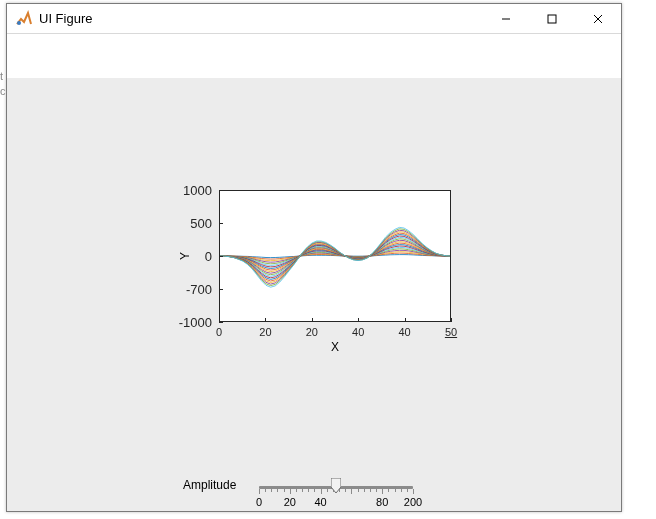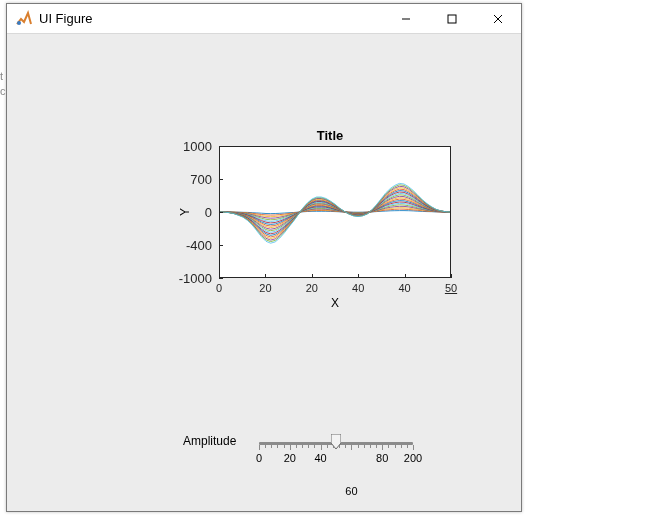--- a/index.html
+++ b/index.html
@@ -1,17 +1,17 @@
 <!DOCTYPE html>
 <html><head>
 <meta charset="utf-8">
 <style>
   * { box-sizing: border-box; margin: 0; padding: 0; }
   html, body { width: 656px; height: 519px; overflow: hidden; font-family: "Segoe UI", Tahoma, sans-serif; font-size: 13px; color: #000; background: #fff; }
-  .window { width: 516px; height: 509px; margin: 3px 0 0 6px; border: 1px solid #7a7a7a; background: #fff; display: flex; flex-direction: column; box-shadow: 0 0 3px rgba(0,0,0,0.25); }
+  .window { width: 616px; height: 509px; margin: 3px 0 0 6px; border: 1px solid #7a7a7a; background: #fff; display: flex; flex-direction: column; box-shadow: 0 0 3px rgba(0,0,0,0.25); gap: 44px; }
   .titlebar { height: 30px; background: #fff; display: flex; align-items: center; border-bottom: 1px solid #d9d9d9; }
   .titlebar .icon { width: 18px; height: 18px; margin: 0 6px 0 8px; }
   .titlebar .title { flex: 0 0 auto; font-size: 13px; }
   .titlebar .spacer { flex: 1; }
   .winbtn { width: 46px; height: 30px; display: flex; align-items: center; justify-content: center; }
   .winbtn svg { width: 10px; height: 10px; }
   .client { flex: 1; background: #ececec; position: relative; }
   .axes-region { position: absolute; left: 170px; top: 112px; width: 306px; height: 190px; }
   .axes-title { position: absolute; left: 0; top: -18px; width: 306px; text-align: center; font-weight: bold; font-size: 13px; }
   .plotbox { position: absolute; left: 42px; top: 0; width: 232px; height: 132px; background: #fff; border: 1px solid #262626; }
@@ -61,21 +61,20 @@
         <svg viewBox="0 0 10 10">
           <line x1="1" y1="1" x2="9" y2="9" stroke="#000" stroke-width="1"></line>
           <line x1="9" y1="1" x2="1" y2="9" stroke="#000" stroke-width="1"></line>
         </svg>
       </div>
   </div>
 
   <div class="client">
 
     <div class="axes-region">
-      <div class="axes-title">Title</div>
       <div class="ylabel">
           <span>Y</span>
         </div>
       <div class="xlabel">X</div>
       <div class="plotbox">
         <svg id="plot-svg" width="230" height="130" viewBox="0 0 230 130" preserveAspectRatio="none">
             <path d="M0.0 65.0 L4.6 65.0 L9.2 65.0 L13.8 65.1 L18.4 65.2 L23.0 65.3 L27.6 65.4 L32.2 65.7 L36.8 65.9 L41.4 66.2 L46.0 66.5 L50.6 66.6 L55.2 66.5 L59.8 66.3 L64.4 66.0 L69.0 65.7 L73.6 65.5 L78.2 65.1 L82.8 64.8 L87.4 64.5 L92.0 64.3 L96.6 64.3 L101.2 64.3 L105.8 64.3 L110.4 64.4 L115.0 64.6 L119.6 64.8 L124.2 65.0 L128.8 65.1 L133.4 65.2 L138.0 65.2 L142.6 65.2 L147.2 65.1 L151.8 64.9 L156.4 64.6 L161.0 64.3 L165.6 64.1 L170.2 63.8 L174.8 63.7 L179.4 63.6 L184.0 63.6 L188.6 63.7 L193.2 63.9 L197.8 64.2 L202.4 64.4 L207.0 64.6 L211.6 64.7 L216.2 64.9 L220.8 64.9 L225.4 65.0 L230.0 65.0 " fill="none" stroke="#0072BD" stroke-width="0.8"></path>
             <path d="M0.0 65.0 L4.6 65.0 L9.2 65.1 L13.8 65.2 L18.4 65.3 L23.0 65.5 L27.6 65.8 L32.2 66.3 L36.8 66.9 L41.4 67.5 L46.0 67.9 L50.6 68.1 L55.2 68.0 L59.8 67.6 L64.4 67.1 L69.0 66.5 L73.6 65.9 L78.2 65.3 L82.8 64.6 L87.4 64.1 L92.0 63.7 L96.6 63.5 L101.2 63.5 L105.8 63.6 L110.4 63.9 L115.0 64.2 L119.6 64.6 L124.2 64.9 L128.8 65.2 L133.4 65.4 L138.0 65.5 L142.6 65.4 L147.2 65.2 L151.8 64.8 L156.4 64.3 L161.0 63.7 L165.6 63.1 L170.2 62.7 L174.8 62.3 L179.4 62.1 L184.0 62.2 L188.6 62.5 L193.2 62.9 L197.8 63.3 L202.4 63.8 L207.0 64.2 L211.6 64.5 L216.2 64.7 L220.8 64.9 L225.4 65.0 L230.0 65.0 " fill="none" stroke="#D95319" stroke-width="0.8"></path>
             <path d="M0.0 65.0 L4.6 65.0 L9.2 65.1 L13.8 65.2 L18.4 65.5 L23.0 65.8 L27.6 66.3 L32.2 67.0 L36.8 67.8 L41.4 68.7 L46.0 69.4 L50.6 69.7 L55.2 69.5 L59.8 68.9 L64.4 68.1 L69.0 67.2 L73.6 66.4 L78.2 65.4 L82.8 64.4 L87.4 63.6 L92.0 63.0 L96.6 62.8 L101.2 62.8 L105.8 63.0 L110.4 63.3 L115.0 63.8 L119.6 64.4 L124.2 64.9 L128.8 65.3 L133.4 65.6 L138.0 65.7 L142.6 65.6 L147.2 65.3 L151.8 64.7 L156.4 63.9 L161.0 63.0 L165.6 62.2 L170.2 61.5 L174.8 61.0 L179.4 60.7 L184.0 60.8 L188.6 61.2 L193.2 61.8 L197.8 62.5 L202.4 63.1 L207.0 63.7 L211.6 64.2 L216.2 64.6 L220.8 64.8 L225.4 65.0 L230.0 65.0 " fill="none" stroke="#EDB120" stroke-width="0.8"></path>
             <path d="M0.0 65.0 L4.6 65.0 L9.2 65.1 L13.8 65.3 L18.4 65.7 L23.0 66.0 L27.6 66.7 L32.2 67.6 L36.8 68.8 L41.4 69.9 L46.0 70.8 L50.6 71.2 L55.2 71.0 L59.8 70.2 L64.4 69.2 L69.0 68.0 L73.6 66.8 L78.2 65.5 L82.8 64.2 L87.4 63.2 L92.0 62.4 L96.6 62.0 L101.2 62.0 L105.8 62.3 L110.4 62.8 L115.0 63.4 L119.6 64.2 L124.2 64.9 L128.8 65.4 L133.4 65.8 L138.0 65.9 L142.6 65.8 L147.2 65.4 L151.8 64.6 L156.4 63.6 L161.0 62.4 L165.6 61.2 L170.2 60.3 L174.8 59.7 L179.4 59.3 L184.0 59.4 L188.6 59.9 L193.2 60.7 L197.8 61.6 L202.4 62.5 L207.0 63.3 L211.6 64.0 L216.2 64.5 L220.8 64.8 L225.4 64.9 L230.0 65.0 " fill="none" stroke="#7E2F8E" stroke-width="0.8"></path>
@@ -93,25 +92,25 @@
             <path d="M0.0 65.0 L4.6 65.1 L9.2 65.5 L13.8 66.3 L18.4 67.6 L23.0 69.2 L27.6 71.8 L32.2 75.4 L36.8 80.1 L41.4 84.8 L46.0 88.4 L50.6 90.0 L55.2 88.9 L59.8 85.8 L64.4 81.6 L69.0 77.0 L73.6 72.3 L78.2 67.1 L82.8 61.9 L87.4 57.7 L92.0 54.6 L96.6 53.0 L101.2 53.0 L105.8 54.1 L110.4 56.2 L115.0 58.8 L119.6 61.9 L124.2 64.5 L128.8 66.6 L133.4 68.1 L138.0 68.6 L142.6 68.1 L147.2 66.6 L151.8 63.4 L156.4 59.3 L161.0 54.6 L165.6 49.9 L170.2 46.3 L174.8 43.7 L179.4 42.1 L184.0 42.6 L188.6 44.7 L193.2 47.8 L197.8 51.5 L202.4 55.1 L207.0 58.2 L211.6 60.8 L216.2 62.9 L220.8 64.1 L225.4 64.7 L230.0 65.0 " fill="none" stroke="#D95319" stroke-width="0.8"></path>
             <path d="M0.0 65.0 L4.6 65.1 L9.2 65.6 L13.8 66.4 L18.4 67.8 L23.0 69.4 L27.6 72.2 L32.2 76.1 L36.8 81.0 L41.4 86.0 L46.0 89.9 L50.6 91.5 L55.2 90.4 L59.8 87.1 L64.4 82.7 L69.0 77.7 L73.6 72.7 L78.2 67.2 L82.8 61.7 L87.4 57.3 L92.0 54.0 L96.6 52.3 L101.2 52.3 L105.8 53.4 L110.4 55.6 L115.0 58.4 L119.6 61.7 L124.2 64.4 L128.8 66.7 L133.4 68.3 L138.0 68.9 L142.6 68.3 L147.2 66.7 L151.8 63.3 L156.4 58.9 L161.0 54.0 L165.6 49.0 L170.2 45.1 L174.8 42.3 L179.4 40.7 L184.0 41.2 L188.6 43.5 L193.2 46.8 L197.8 50.6 L202.4 54.5 L207.0 57.8 L211.6 60.6 L216.2 62.8 L220.8 64.0 L225.4 64.7 L230.0 65.0 " fill="none" stroke="#EDB120" stroke-width="0.8"></path>
             <path d="M0.0 65.0 L4.6 65.1 L9.2 65.6 L13.8 66.5 L18.4 67.9 L23.0 69.7 L27.6 72.6 L32.2 76.7 L36.8 82.0 L41.4 87.2 L46.0 91.3 L50.6 93.1 L55.2 91.9 L59.8 88.4 L64.4 83.7 L69.0 78.5 L73.6 73.2 L78.2 67.3 L82.8 61.5 L87.4 56.8 L92.0 53.3 L96.6 51.5 L101.2 51.5 L105.8 52.7 L110.4 55.1 L115.0 58.0 L119.6 61.5 L124.2 64.4 L128.8 66.8 L133.4 68.5 L138.0 69.1 L142.6 68.5 L147.2 66.8 L151.8 63.2 L156.4 58.6 L161.0 53.3 L165.6 48.0 L170.2 43.9 L174.8 41.0 L179.4 39.3 L184.0 39.8 L188.6 42.2 L193.2 45.7 L197.8 49.8 L202.4 53.9 L207.0 57.4 L211.6 60.3 L216.2 62.7 L220.8 63.9 L225.4 64.7 L230.0 65.0 " fill="none" stroke="#7E2F8E" stroke-width="0.8"></path>
             <path d="M0.0 65.0 L4.6 65.1 L9.2 65.6 L13.8 66.5 L18.4 68.1 L23.0 69.9 L27.6 73.0 L32.2 77.3 L36.8 82.9 L41.4 88.5 L46.0 92.8 L50.6 94.6 L55.2 93.4 L59.8 89.7 L64.4 84.8 L69.0 79.2 L73.6 73.6 L78.2 67.5 L82.8 61.3 L87.4 56.4 L92.0 52.7 L96.6 50.8 L101.2 50.8 L105.8 52.0 L110.4 54.5 L115.0 57.6 L119.6 61.3 L124.2 64.4 L128.8 66.9 L133.4 68.7 L138.0 69.3 L142.6 68.7 L147.2 66.9 L151.8 63.1 L156.4 58.2 L161.0 52.7 L165.6 47.1 L170.2 42.8 L174.8 39.7 L179.4 37.8 L184.0 38.4 L188.6 40.9 L193.2 44.6 L197.8 48.9 L202.4 53.3 L207.0 57.0 L211.6 60.1 L216.2 62.5 L220.8 63.9 L225.4 64.7 L230.0 65.0 " fill="none" stroke="#77AC30" stroke-width="0.8"></path>
             <path d="M0.0 65.0 L4.6 65.1 L9.2 65.7 L13.8 66.6 L18.4 68.3 L23.0 70.2 L27.6 73.5 L32.2 78.0 L36.8 83.8 L41.4 89.7 L46.0 94.3 L50.6 96.2 L55.2 94.9 L59.8 91.0 L64.4 85.8 L69.0 79.9 L73.6 74.1 L78.2 67.6 L82.8 61.1 L87.4 55.9 L92.0 52.0 L96.6 50.0 L101.2 50.0 L105.8 51.4 L110.4 54.0 L115.0 57.2 L119.6 61.1 L124.2 64.3 L128.8 67.0 L133.4 68.9 L138.0 69.5 L142.6 68.9 L147.2 67.0 L151.8 63.0 L156.4 57.8 L161.0 52.0 L165.6 46.1 L170.2 41.6 L174.8 38.4 L179.4 36.4 L184.0 37.0 L188.6 39.7 L193.2 43.5 L197.8 48.1 L202.4 52.7 L207.0 56.6 L211.6 59.8 L216.2 62.4 L220.8 63.8 L225.4 64.7 L230.0 65.0 " fill="none" stroke="#4DBEEE" stroke-width="0.8"></path>
           </svg>
       </div>
       <div id="yticks-container">
           <div class="ytick" style="top: 125px;">-1000</div>
           <div class="tickmark" style="left: 42px; top: 132px; width: 4px; height: 1px;"></div>
-          <div class="ytick" style="top: 92px;">-400</div>
+          <div class="ytick" style="top: 92px;">-700</div>
           <div class="tickmark" style="left: 42px; top: 99px; width: 4px; height: 1px;"></div>
           <div class="ytick" style="top: 59px;">0</div>
           <div class="tickmark" style="left: 42px; top: 66px; width: 4px; height: 1px;"></div>
-          <div class="ytick" style="top: 26px;">700</div>
+          <div class="ytick" style="top: 26px;">500</div>
           <div class="tickmark" style="left: 42px; top: 33px; width: 4px; height: 1px;"></div>
           <div class="ytick" style="top: -7px;">1000</div>
           <div class="tickmark" style="left: 42px; top: 0px; width: 4px; height: 1px;"></div>
         </div>
       <div id="xticks-container">
           <div class="xtick" style="left: 27px;">0</div>
           <div class="tickmark" style="left: 42px; top: 128px; width: 1px; height: 4px;"></div>
           <div class="xtick" style="left: 73.4px;">20</div>
           <div class="tickmark" style="left: 88.4px; top: 128px; width: 1px; height: 4px;"></div>
           <div class="xtick" style="left: 119.8px;">20</div>

